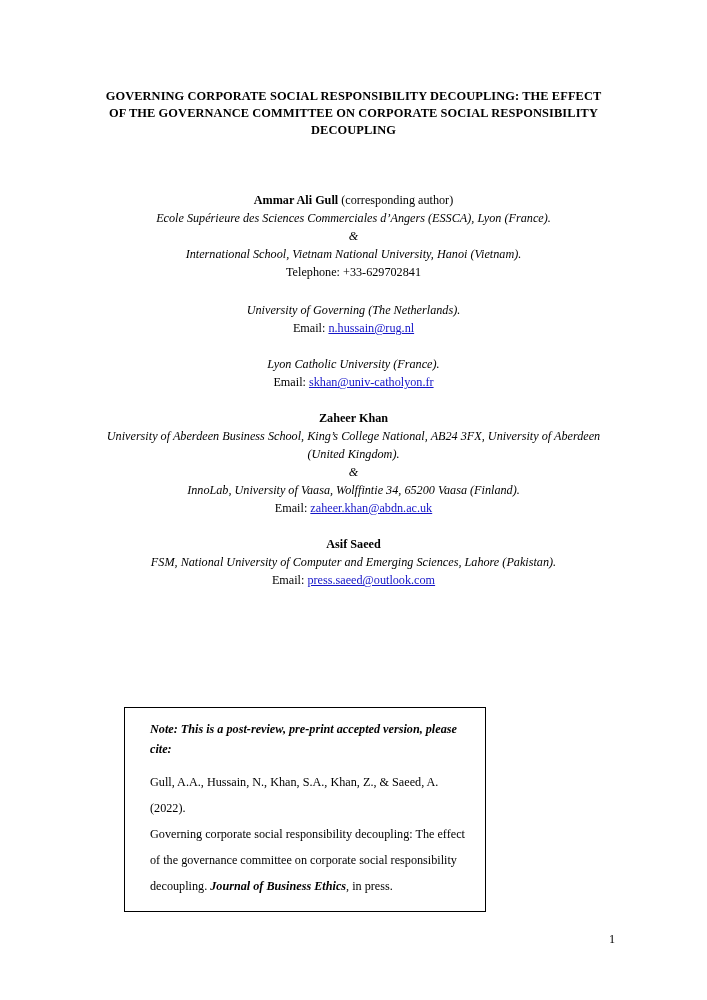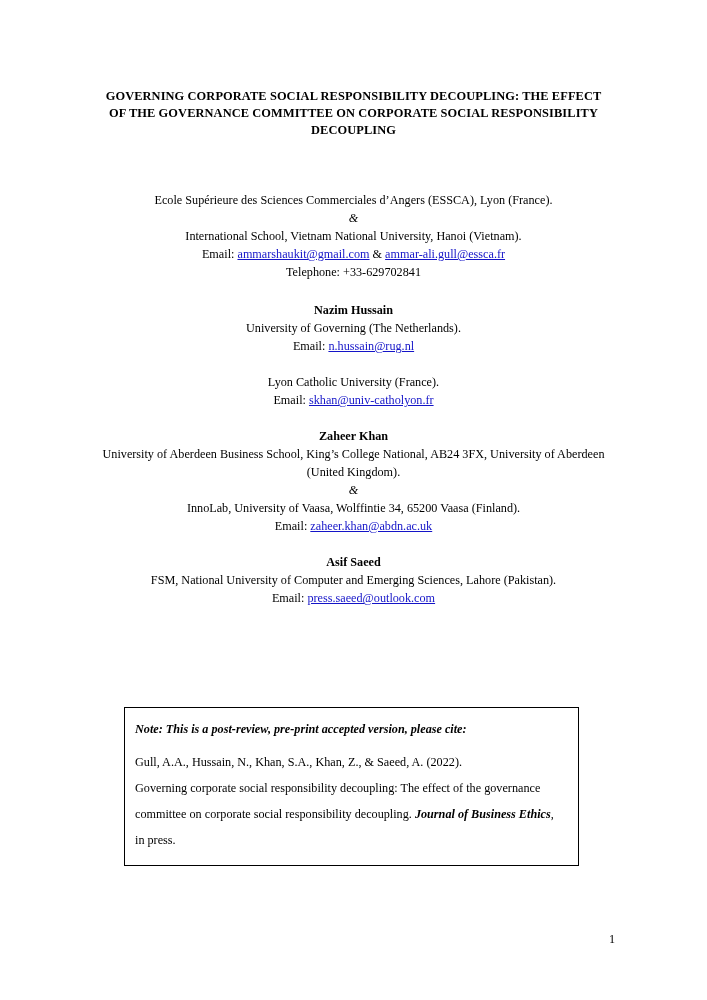--- a/index.html
+++ b/index.html
@@ -39,20 +39,21 @@
   }
   .author-name {
     font-weight: bold;
     font-size: 12.2px;
     line-height: 18px;
   }
   .author-name .suffix {
     font-weight: normal;
   }
   .affil {
+    font-style: italic;
     font-size: 12.2px;
     line-height: 18px;
   }
   .amp {
     font-style: italic;
     font-size: 12.2px;
     line-height: 18px;
   }
   .email-line {
     font-size: 12.2px;
@@ -63,24 +64,24 @@
     text-decoration: underline;
   }
   .plain {
     font-size: 12.2px;
     line-height: 18px;
   }
   .note-box {
     position: absolute;
     left: 124px;
     top: 707px;
-    width: 455px;
+    width: 362px;
     box-sizing: border-box;
     border: 1px solid #000000;
-    padding: 11px 12px 12px 10px;
+    padding: 11px 12px 12px 25px;
   }
   .note-head {
     font-weight: bold;
     font-style: italic;
     font-size: 12.2px;
     line-height: 20px;
     margin-bottom: 10px;
   }
   .note-body {
     font-size: 12.2px;
@@ -101,29 +102,28 @@
 </head>
 <body>
 
 <div class="page">
 
   <div class="title">GOVERNING CORPORATE SOCIAL RESPONSIBILITY DECOUPLING: THE EFFECT OF THE GOVERNANCE COMMITTEE ON CORPORATE SOCIAL RESPONSIBILITY DECOUPLING</div>
 
   <div class="authors-block">
 
     <div class="author-group first-group">
+      <div class="author-name"><span>Ammar Ali Gull</span><span class="suffix"> (corresponding author)</span></div>
       <div class="affil">Ecole Supérieure des Sciences Commerciales d’Angers (ESSCA), Lyon (France).</div>
       <div class="amp">&amp;</div>
       <div class="affil">International School, Vietnam National University, Hanoi (Vietnam).</div>
-      <div class="email-line"><span>Email: </span><a class="email-link" href="#">ammarshaukit@gmail.com</a><span> &amp; </span><a class="email-link" href="#">ammar-ali.gull@essca.fr</a></div>
       <div class="plain">Telephone: +33-629702841</div>
     </div>
 
     <div class="author-group">
-      <div class="author-name">Nazim Hussain</div>
       <div class="affil">University of Governing (The Netherlands).</div>
       <div class="email-line"><span>Email: </span><a class="email-link" href="#">n.hussain@rug.nl</a></div>
     </div>
 
     <div class="author-group">
       <div class="affil">Lyon Catholic University (France).</div>
       <div class="email-line"><span>Email: </span><a class="email-link" href="#">skhan@univ-catholyon.fr</a></div>
     </div>
 
     <div class="author-group">

